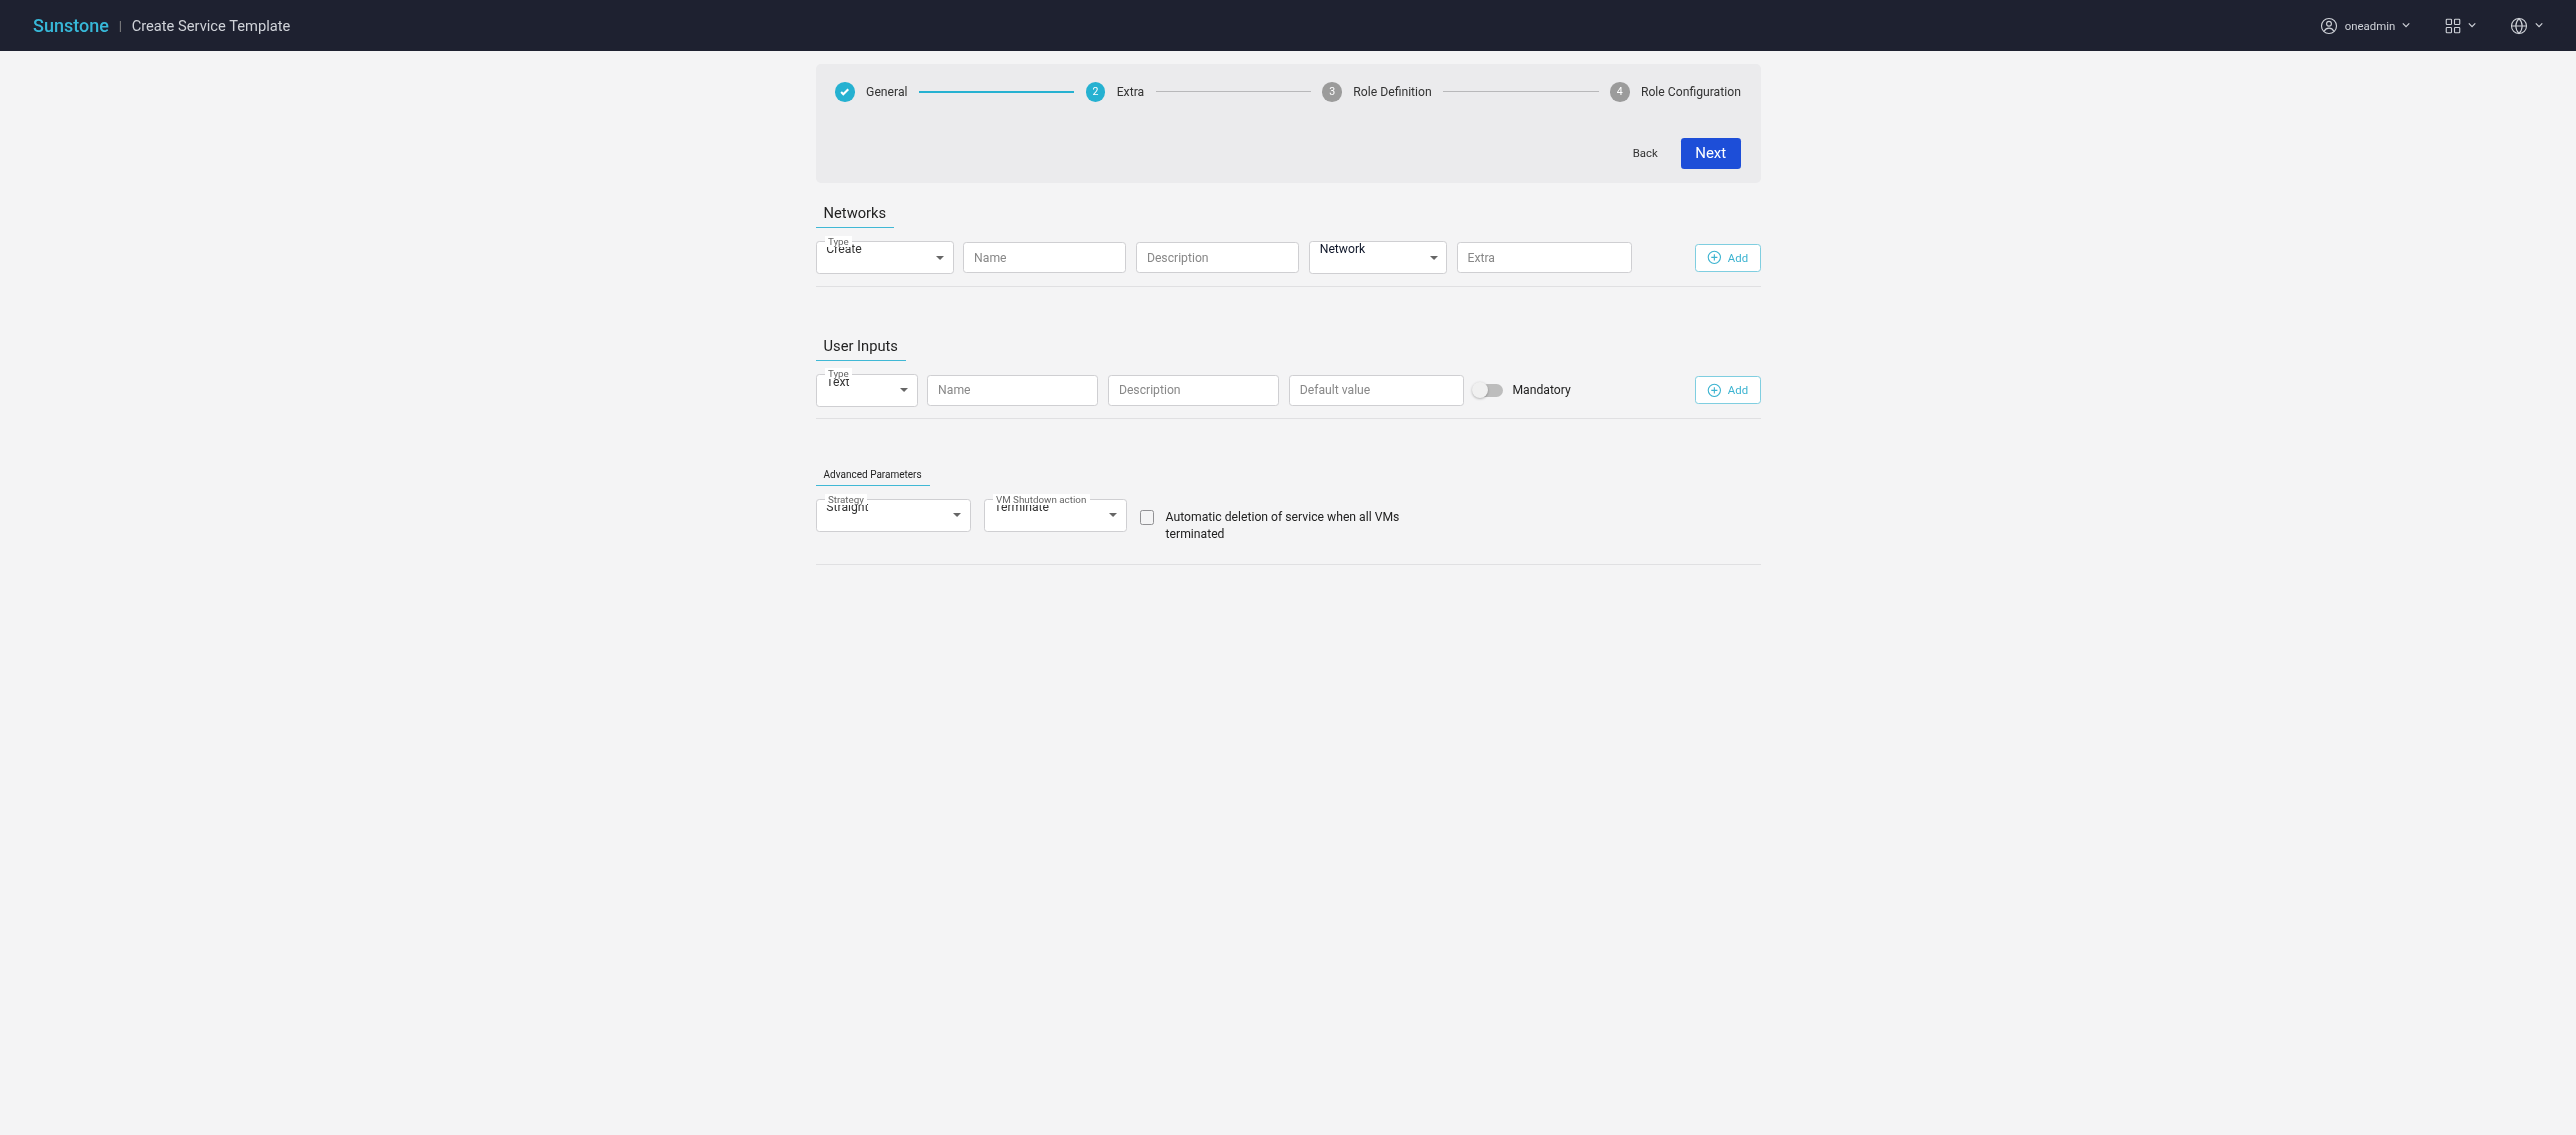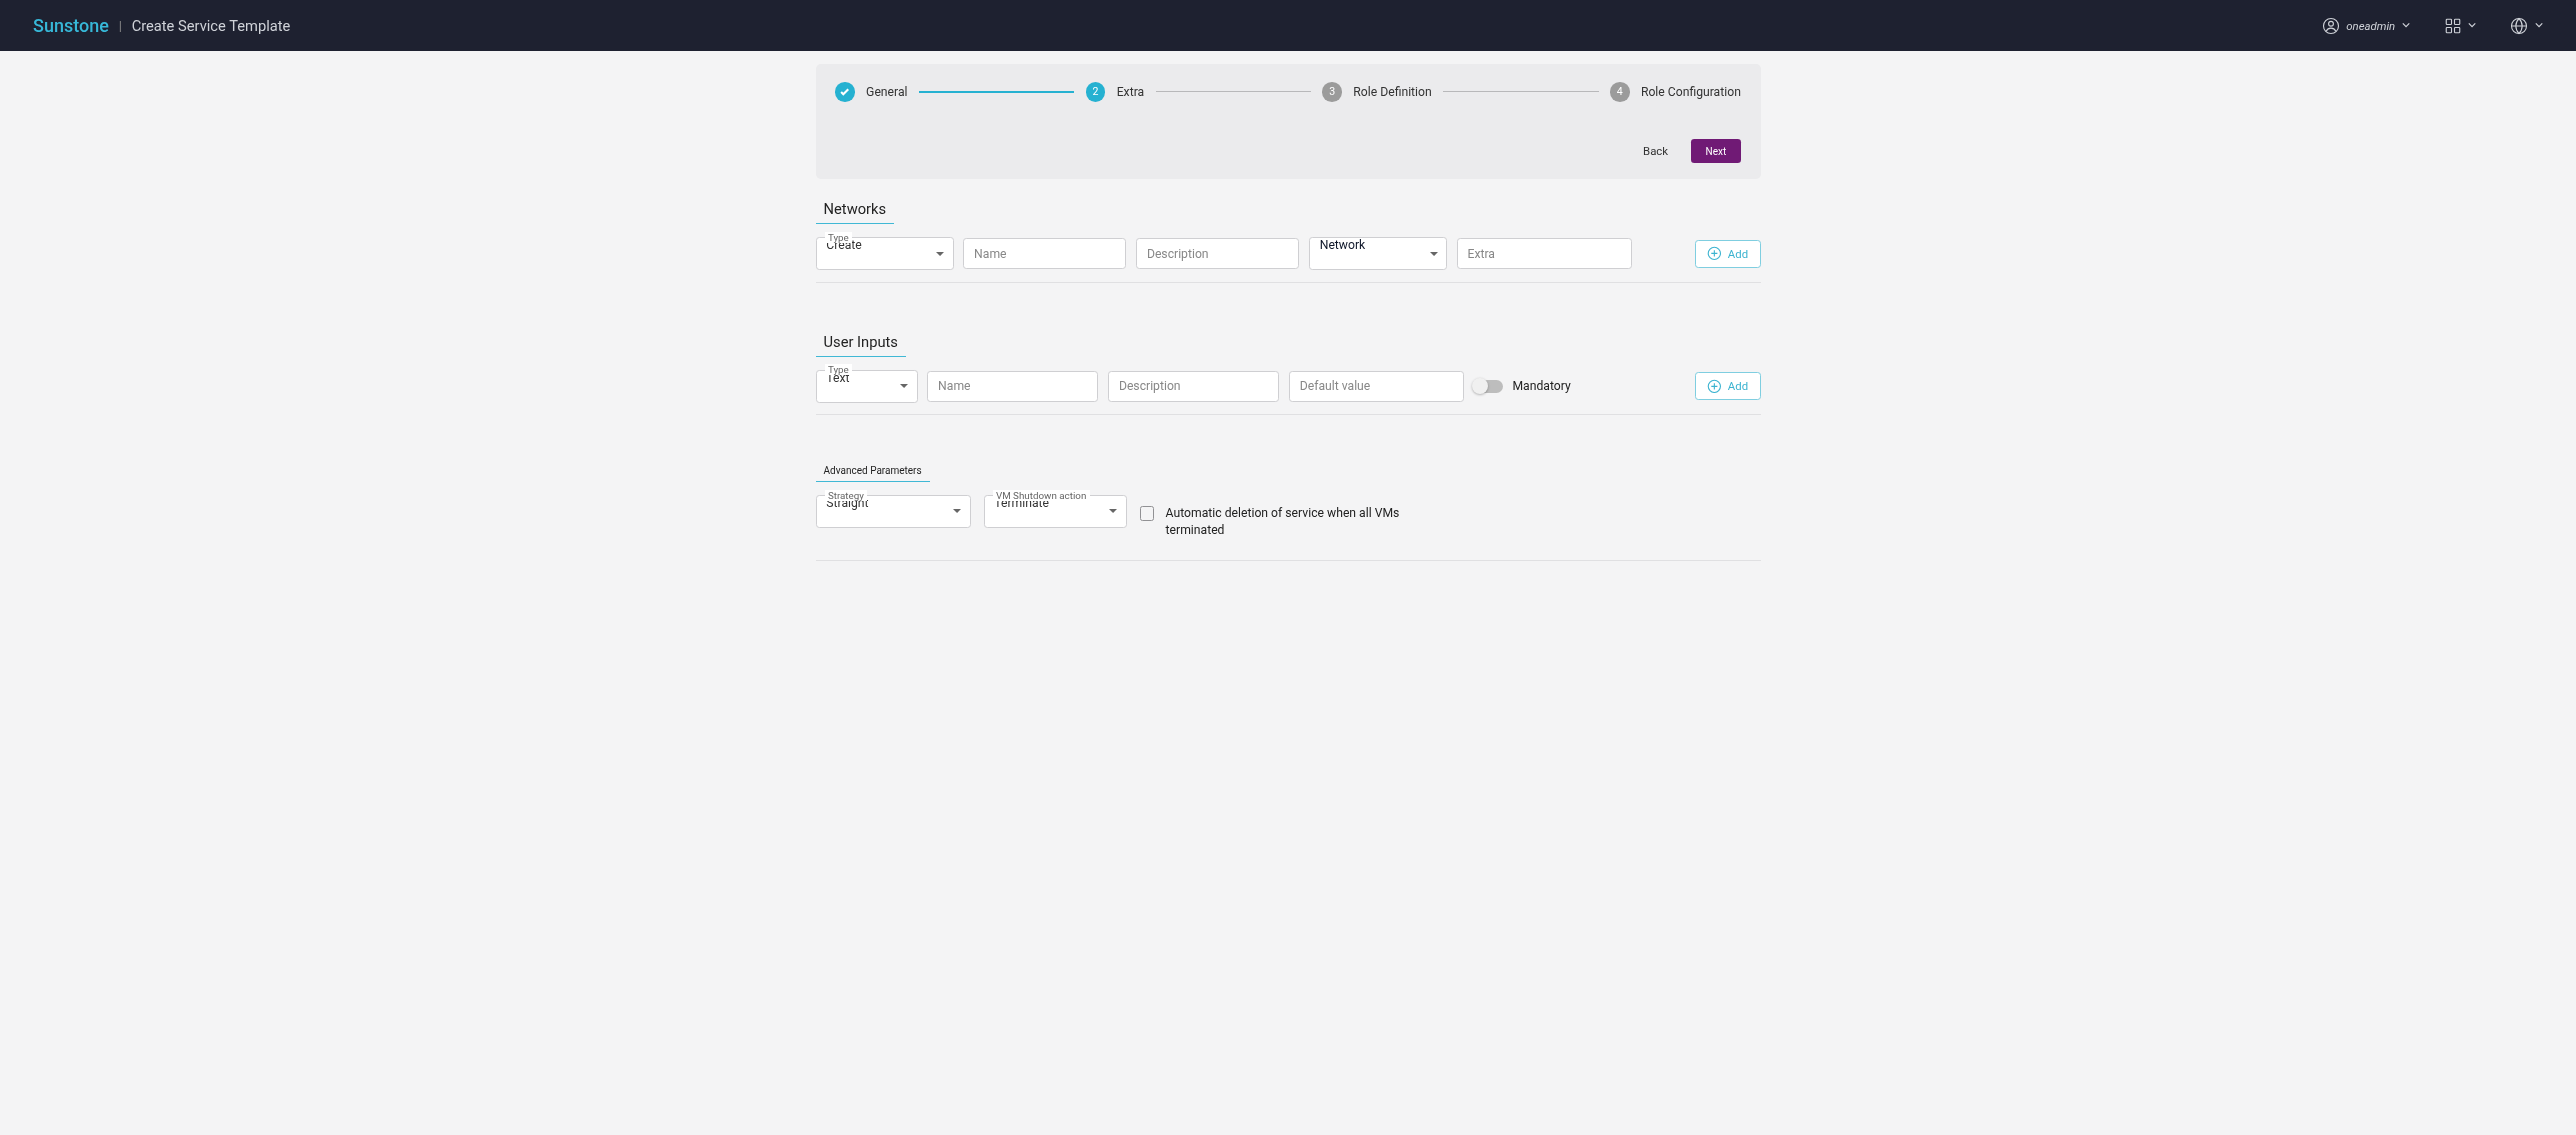--- a/index.html
+++ b/index.html
@@ -4,42 +4,42 @@
 <style>
   * { box-sizing: border-box; margin: 0; padding: 0; font-family: -apple-system, BlinkMacSystemFont, "Segoe UI", Roboto, "Helvetica Neue", Arial, sans-serif; }
   body { background: #f4f4f5; color: #222; font-size: 11.4px; min-height: 568px; }
 
   
   .header { background: #1e2130; height: 51px; display: flex; align-items: center; justify-content: space-between; padding: 0 33px; }
   .header-left { display: flex; align-items: center; gap: 9.8px; justify-content: center; }
   .brand { color: #37b8d8; font-size: 18px; font-weight: 500; }
   .divider-v { color: #888; font-size: 13px; }
   .page-title { color: #cfd2d8; font-size: 14.7px; }
-  .header-right { display: flex; align-items: center; gap: 34px; font-style: italic; }
+  .header-right { display: flex; align-items: center; gap: 34px; }
   .hicon { display: flex; align-items: center; gap: 6.5px; color: #cfd2d8; cursor: pointer; }
   .hicon svg { width: 18px; height: 18px; stroke: #cfd2d8; fill: none; stroke-width: 1.5; }
   .chev { width: 8.1px !important; height: 8.1px !important; }
 
   
   .container { max-width: 945px; margin: 0 auto; padding: 13px 0 33px 0; }
   .stepper-card { background: #ebebed; border-radius: 4.9px; padding: 18px 19.6px 14.7px 19.6px; }
   .stepper-row { display: flex; align-items: center; gap: 11.4px; }
   .step { display: flex; align-items: center; gap: 11.4px; }
   .step-circle { width: 19.6px; height: 19.6px; border-radius: 50%; display: flex; align-items: center; justify-content: center; font-size: 10.6px; color: #fff; flex-shrink: 0; }
   .circle-done { background: #25b1d1; }
   .circle-active { background: #25b1d1; }
   .circle-pending { background: #9b9b9b; }
   .step-label { color: #333; font-size: 12.2px; white-space: nowrap; }
   .step-line { flex: 1; height: 0.8px; background: #b8b8ba; }
   .step-line.active { background: #25b1d1; height: 1.6px; }
   .check-svg { width: 11.4px; height: 11.4px; stroke: #fff; stroke-width: 3; fill: none; }
 
   .btn-row { display: flex; justify-content: flex-end; gap: 11.4px; margin-top: 36px; align-items: center; }
   .btn-back { padding: 6.5px 11.4px; font-size: 11.4px; color: #333; background: transparent; border: none; cursor: pointer; }
-  .btn-next { padding: 6.5px 14.7px; font-size: 10px; color: #fff; background: #701a75; border: none; border-radius: 3.3px; cursor: pointer; }
+  .btn-next { padding: 6.5px 14.7px; font-size: 15px; color: #fff; background: #1d4ed8; border: none; border-radius: 3.3px; cursor: pointer; }
 
   
   .section-title { display: inline-block; font-size: 14.7px; color: #222; padding: 8.1px 8.1px 4.9px 8.1px; border-bottom: 1.6px solid #40b8d5; margin-top: 13px; margin-bottom: 6.5px; }
   .section-title.large { font-size: 10px; }
 
   .form-row { display: flex; align-items: center; gap: 9.8px; padding: 6.5px 0 11.4px 0; border-bottom: 0.8px solid #e0e0e2; justify-content: center; }
   .fieldset { position: relative; border: 0.8px solid #cfcfd2; border-radius: 3.3px; background: #fff; }
   .fieldset .legend { position: absolute; top: -6.5px; left: 8.1px; background: #fff; padding: 0 3.3px; font-size: 9.8px; color: #666; }
   .select, .input { height: 31px; border: none; background: transparent; width: 100%; padding: 0 9.8px; font-size: 12.2px; color: #333; outline: none; }
   .fs-arrow { position: absolute; right: 8.1px; top: 50%; transform: translateY(-50%); pointer-events: none; }

